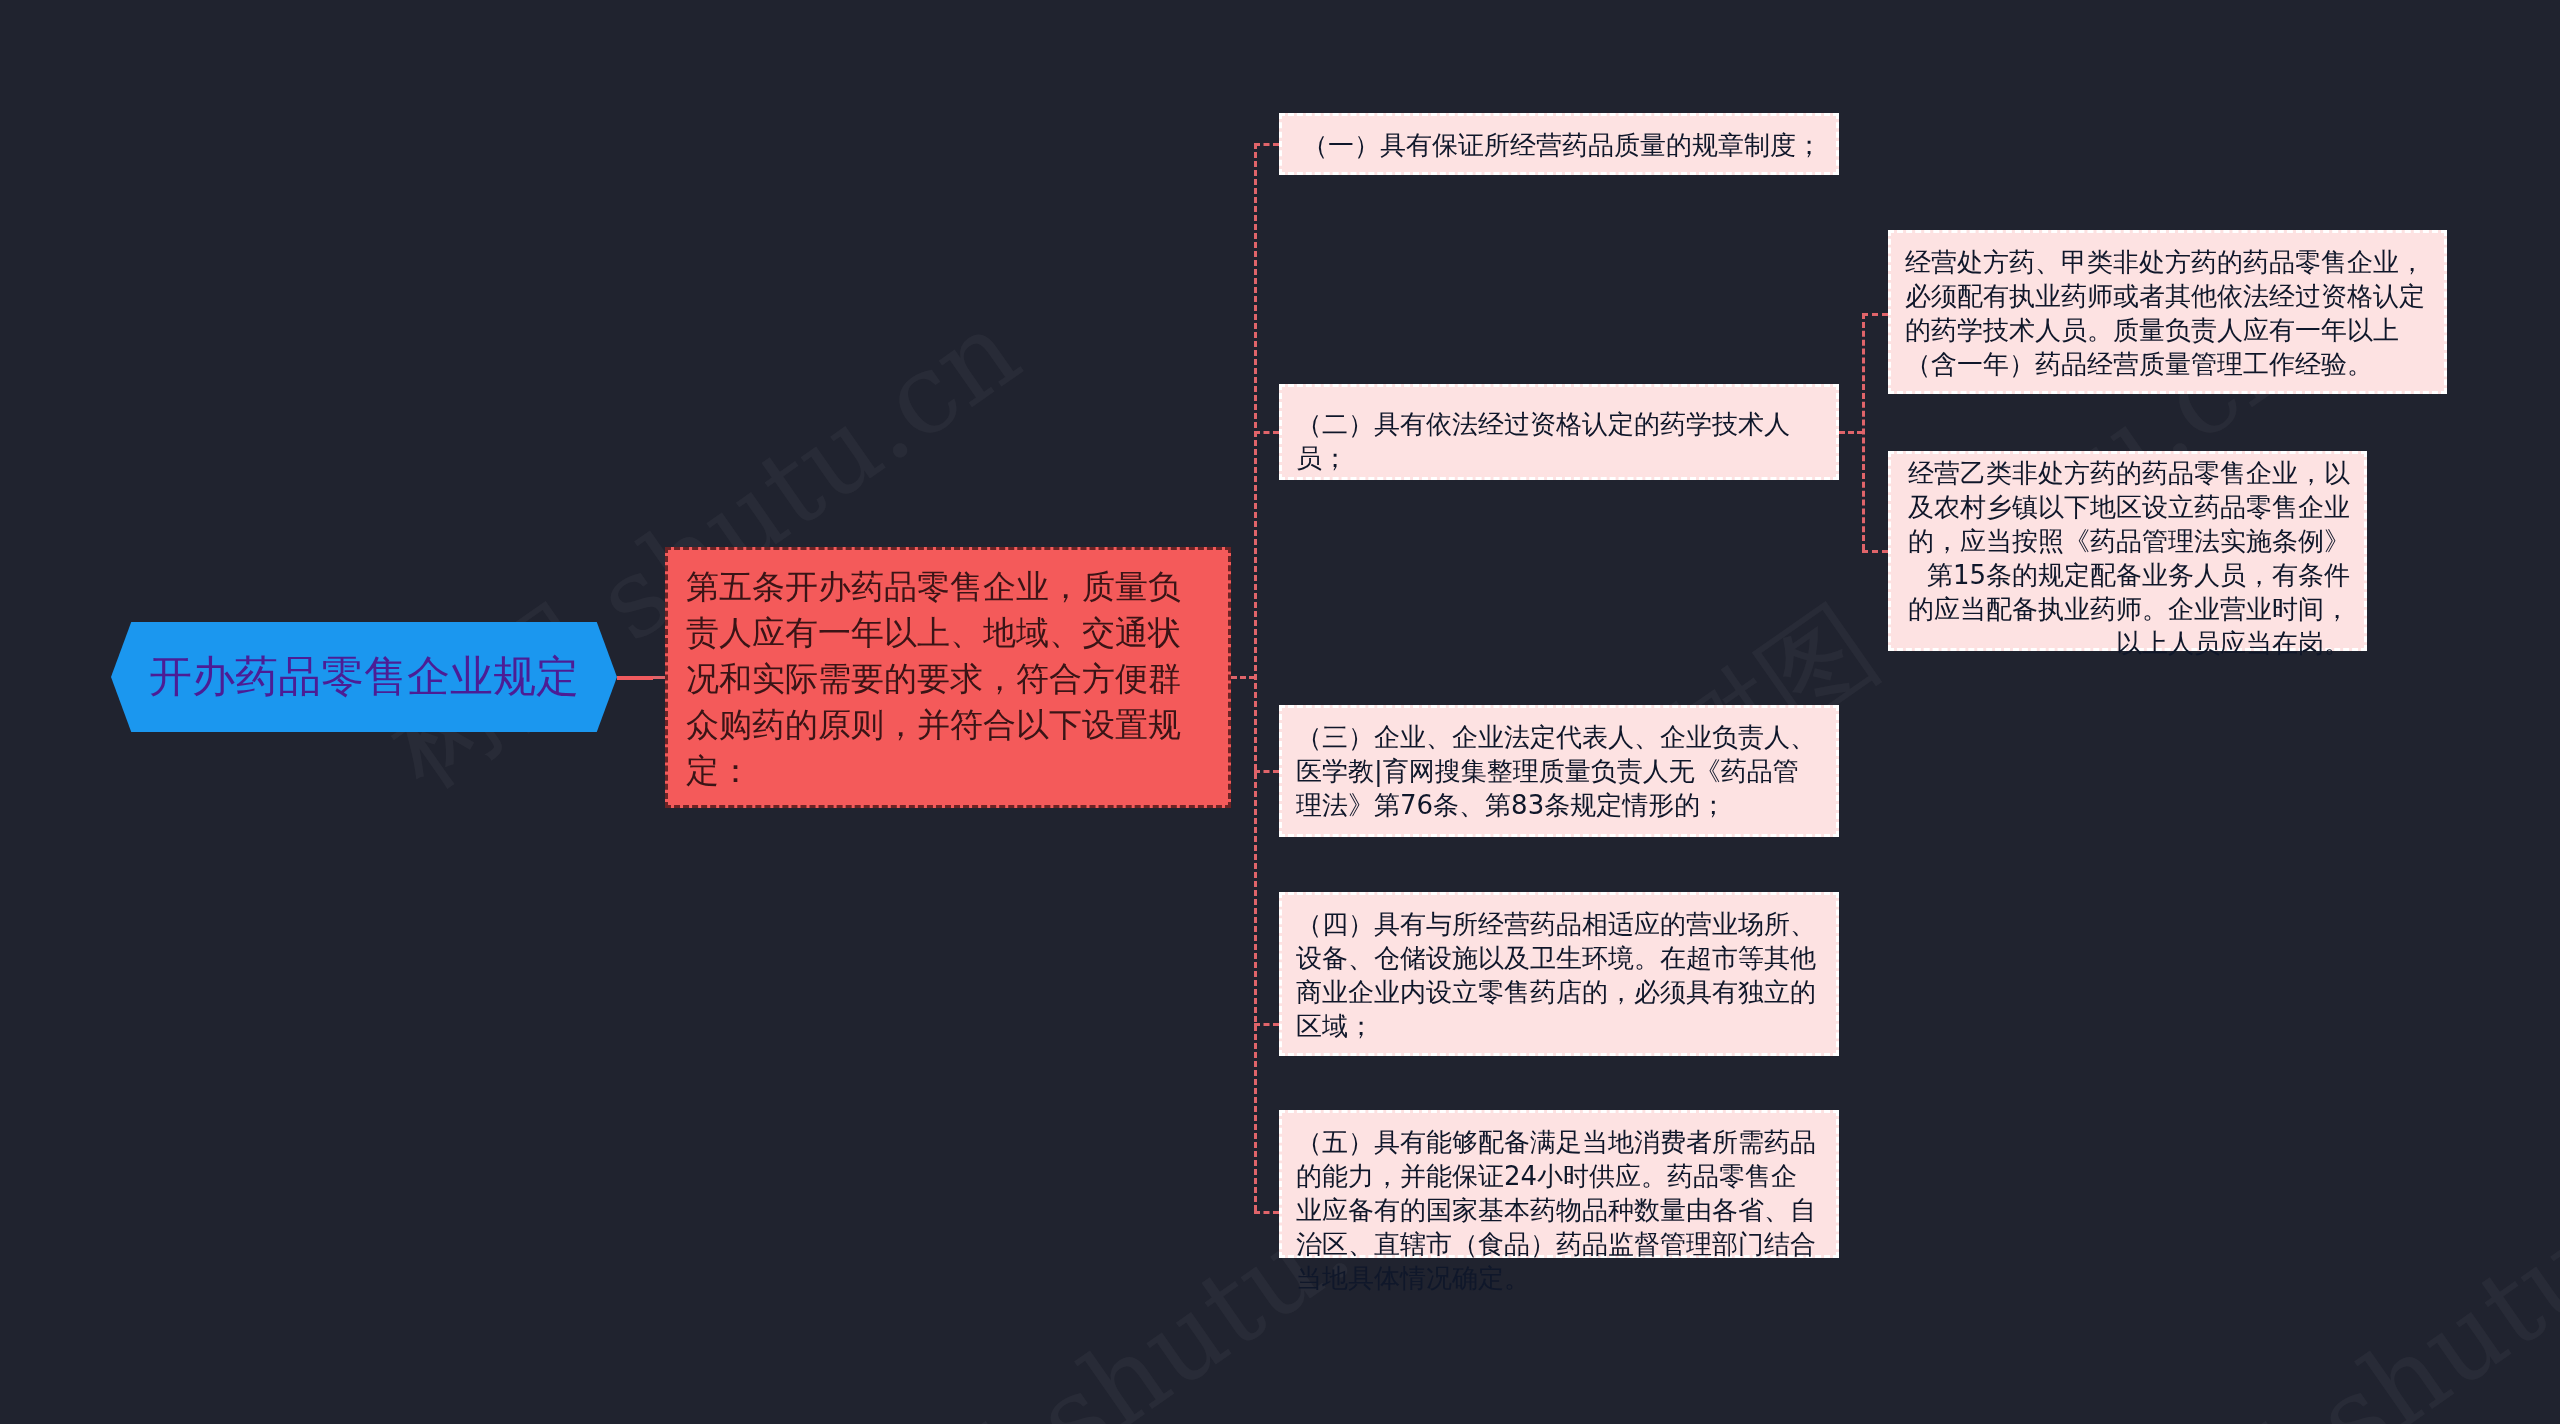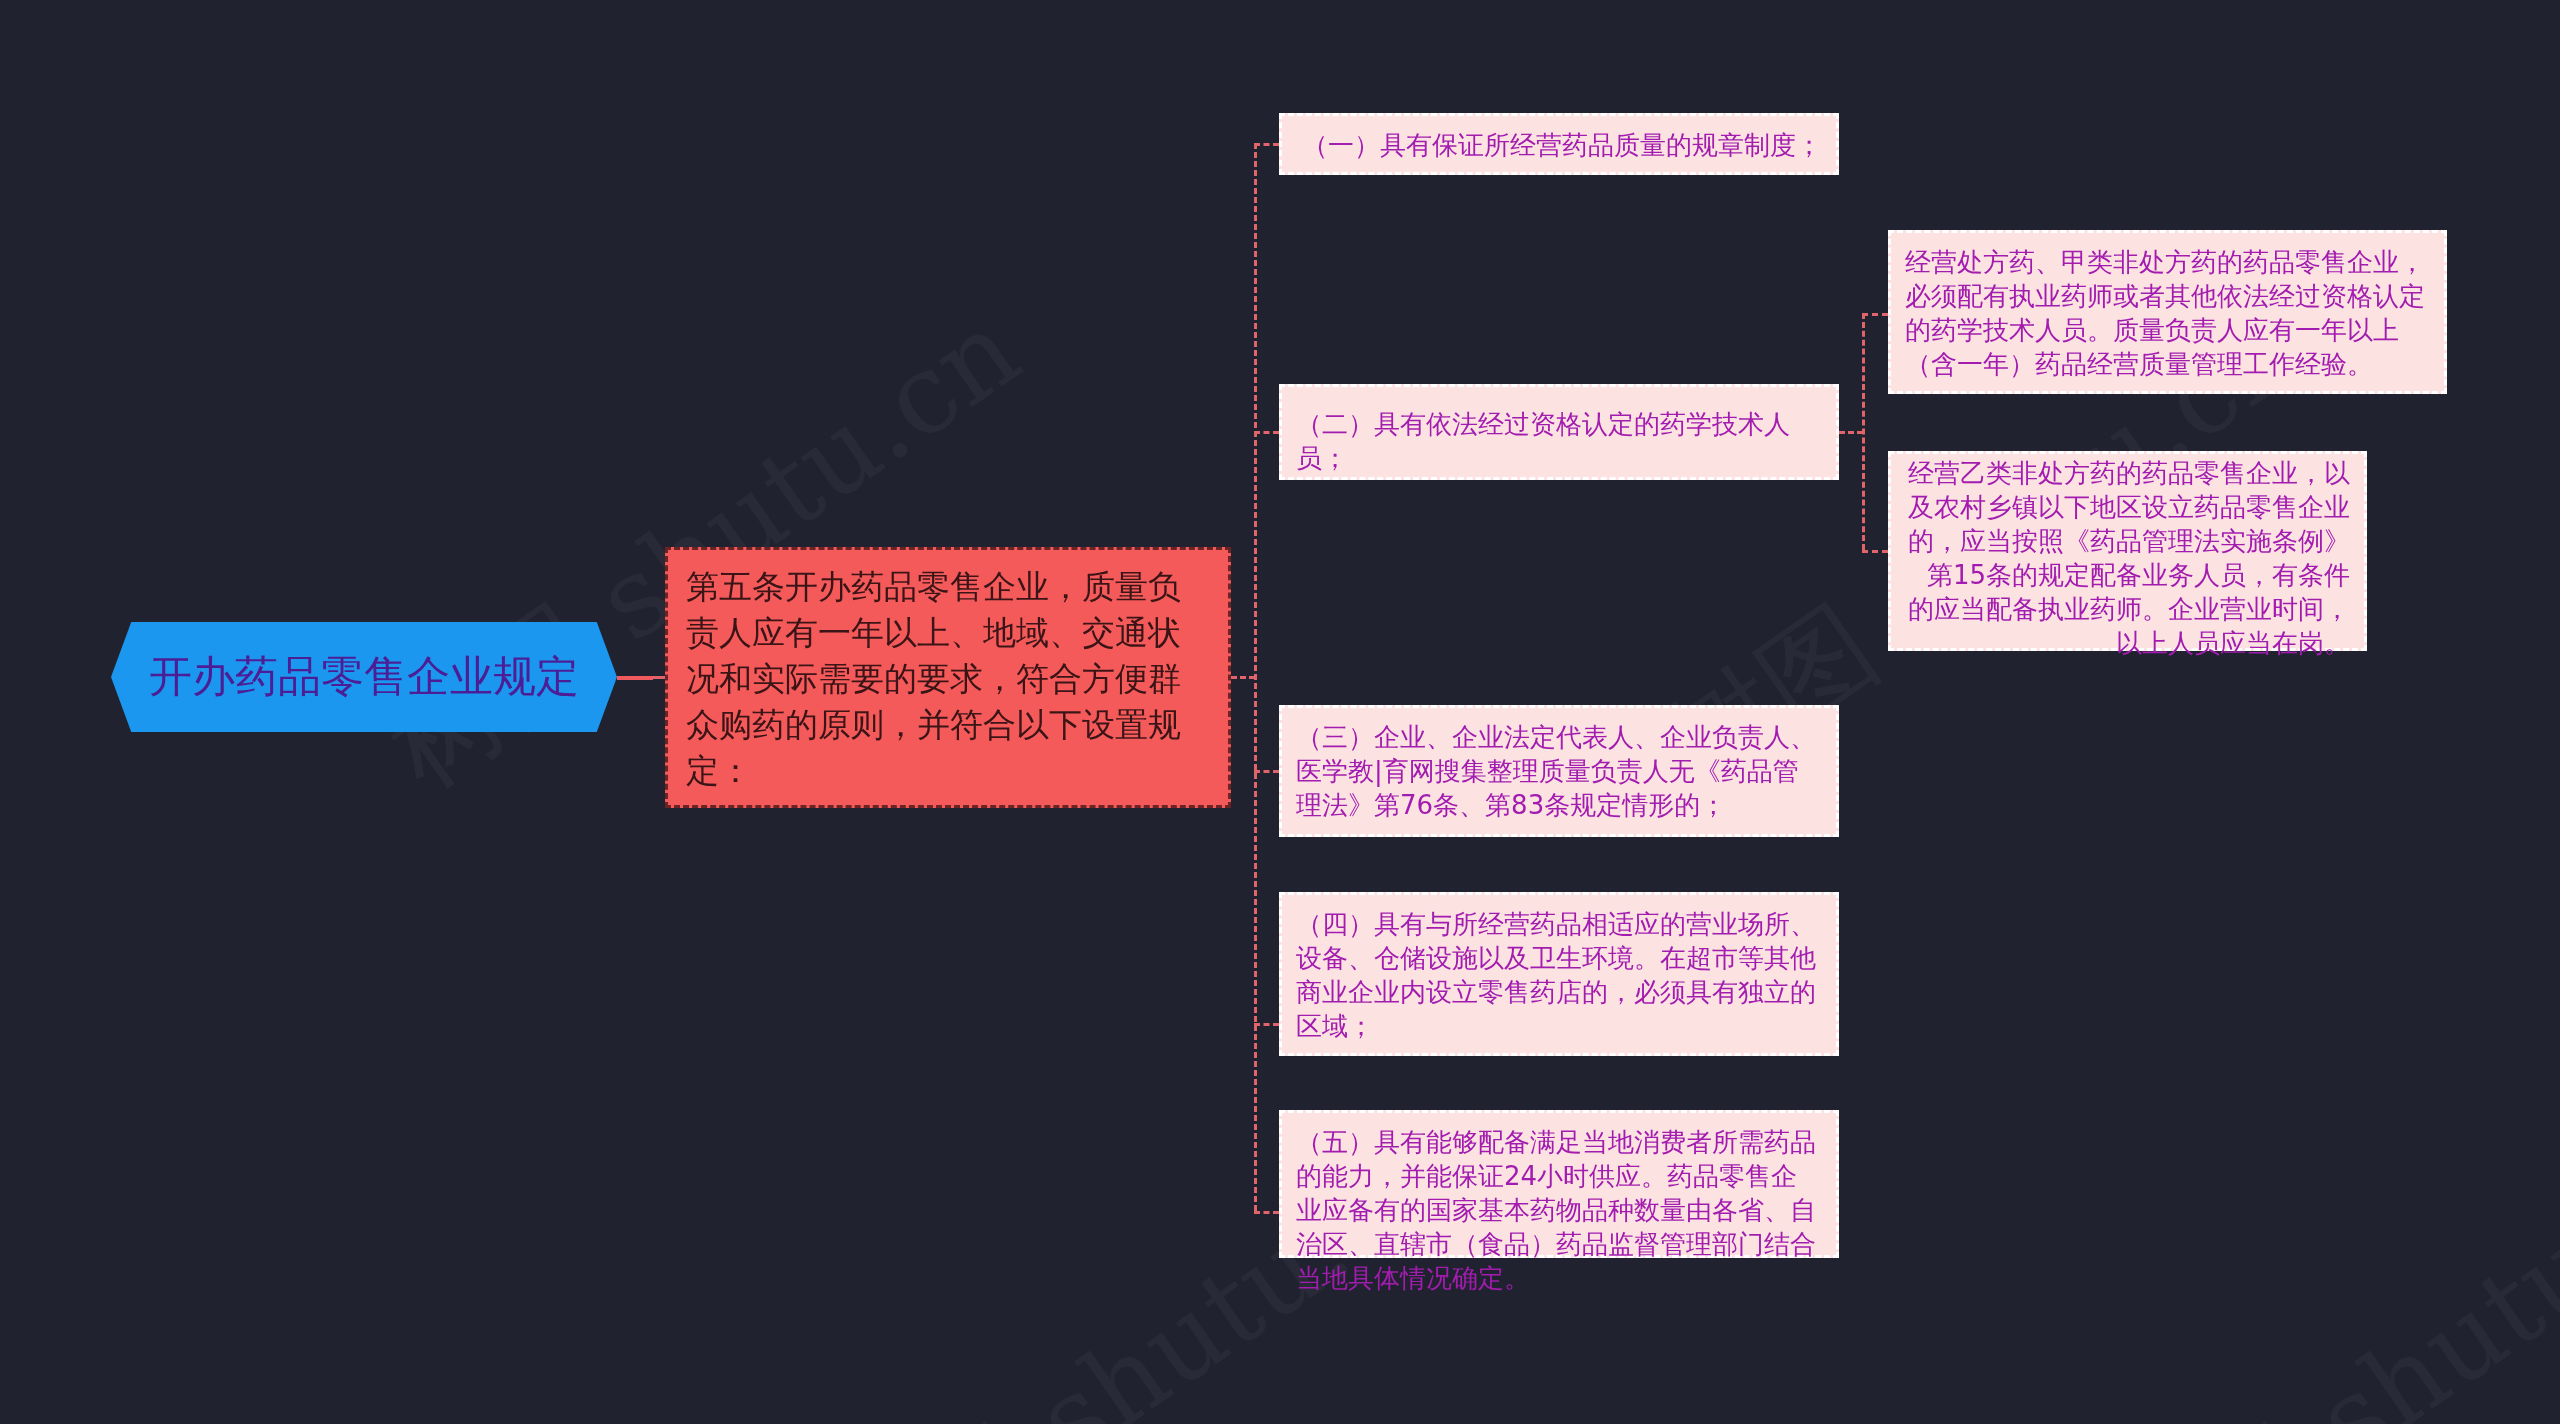--- a/index.html
+++ b/index.html
@@ -23,21 +23,21 @@
   .main {
     position:absolute; left:665px; top:547px; width:566px; height:261px;
     box-sizing:border-box; background:#f45a5a;
     border:3px dashed #6b2325;
     color:#3a1416; font-size:33px; line-height:46px;
     padding:14px 22px 0 18px;
   }
   .node {
     position:absolute; box-sizing:border-box; background:#fde2e2;
     border:3px dashed #ffffff; outline:none;
-    color:#a21caf; font-size:26px; line-height:34px;
+    color:#0f172a; font-size:26px; line-height:34px;
     padding:8px 14px;
   }
   .hline, .vline { position:absolute; }
   .hline { height:0; border-top:3px dashed #e0646a; }
   .vline { width:0; border-left:3px dashed #e0646a; }
   .solid { border-top:4px solid #f05a5e; height:0; position:absolute; }
 </style>
 </head>
 <body>
 

